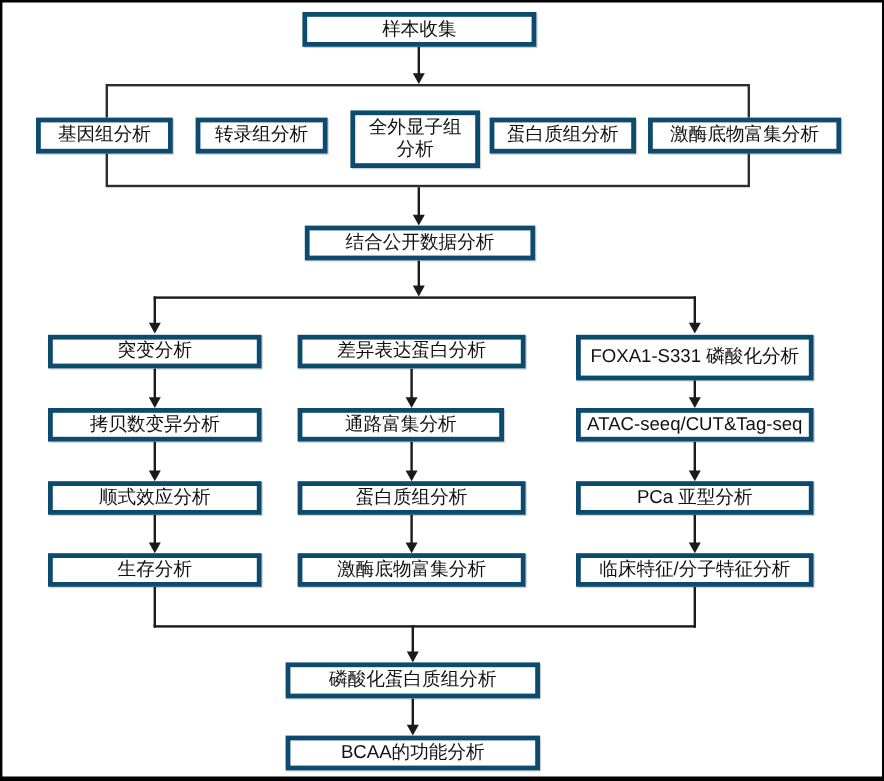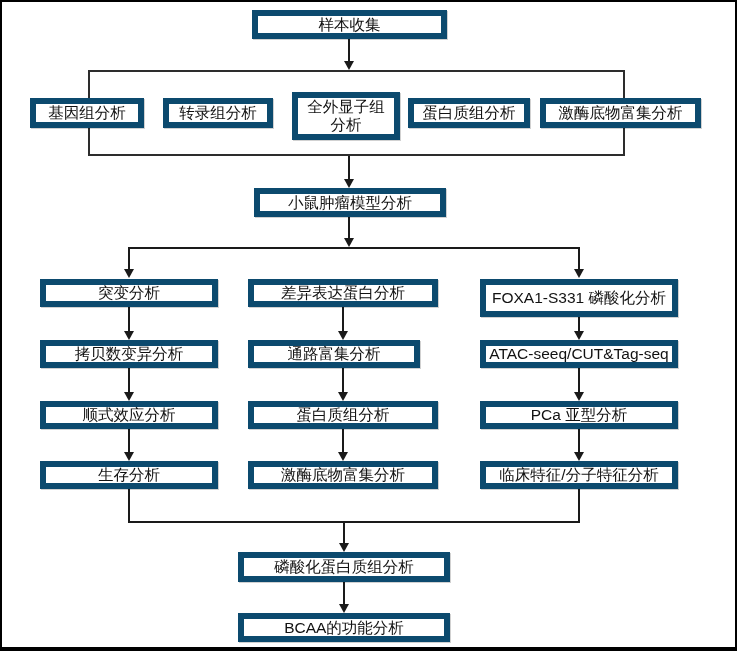--- a/index.html
+++ b/index.html
@@ -10,21 +10,21 @@
     background:#ffffff;
     border:2px solid #000;
     border-bottom-width:4px;
     font-family:"Liberation Sans","DejaVu Sans",sans-serif;
     overflow:hidden;
   }
   .node{
     position:absolute;
     box-sizing:border-box;
     background:#ffffff;
-    border:6px solid #0c4a6e;
+    border:4px solid #0c4a6e;
     box-shadow:1px 1px 0 rgba(0,0,0,0.18);
     display:flex;align-items:center;justify-content:center;
     font-size:15.5px;line-height:1.15;color:#111;
     text-align:center;white-space:pre-line;
     z-index:2;
   }
   .frame{
     position:absolute;
     box-sizing:border-box;
     border:2px solid #2d2d2d;
@@ -56,21 +56,21 @@
   <div class="node" style="left:28px;top:96px;width:114px;height:30px">基因组分析</div>
   <div class="node" style="left:161px;top:96px;width:110px;height:30px">转录组分析</div>
   <div class="node" style="left:290px;top:90px;width:108px;height:48px">全外显子组
 分析</div>
   <div class="node" style="left:406px;top:96px;width:122px;height:30px">蛋白质组分析</div>
   <div class="node" style="left:538px;top:96px;width:161px;height:30px">激酶底物富集分析</div>
 
   <div class="vline" style="left:346px;top:154px;height:24px"></div>
   <div class="arr" style="left:342px;top:177px"></div>
 
-  <div class="node" style="left:252px;top:186px;width:192px;height:29px">小鼠肿瘤模型分析</div>
+  <div class="node" style="left:252px;top:186px;width:192px;height:29px">结合公开数据分析</div>
 
   <div class="vline" style="left:346px;top:215px;height:22px"></div>
   <div class="arr" style="left:342px;top:236px"></div>
 
   <div class="hline" style="left:126px;top:245px;width:452px"></div>
   <div class="vline" style="left:126px;top:245px;height:24px"></div>
   <div class="arr" style="left:122px;top:267px"></div>
   <div class="vline" style="left:576px;top:245px;height:24px"></div>
   <div class="arr" style="left:572px;top:267px"></div>
 

